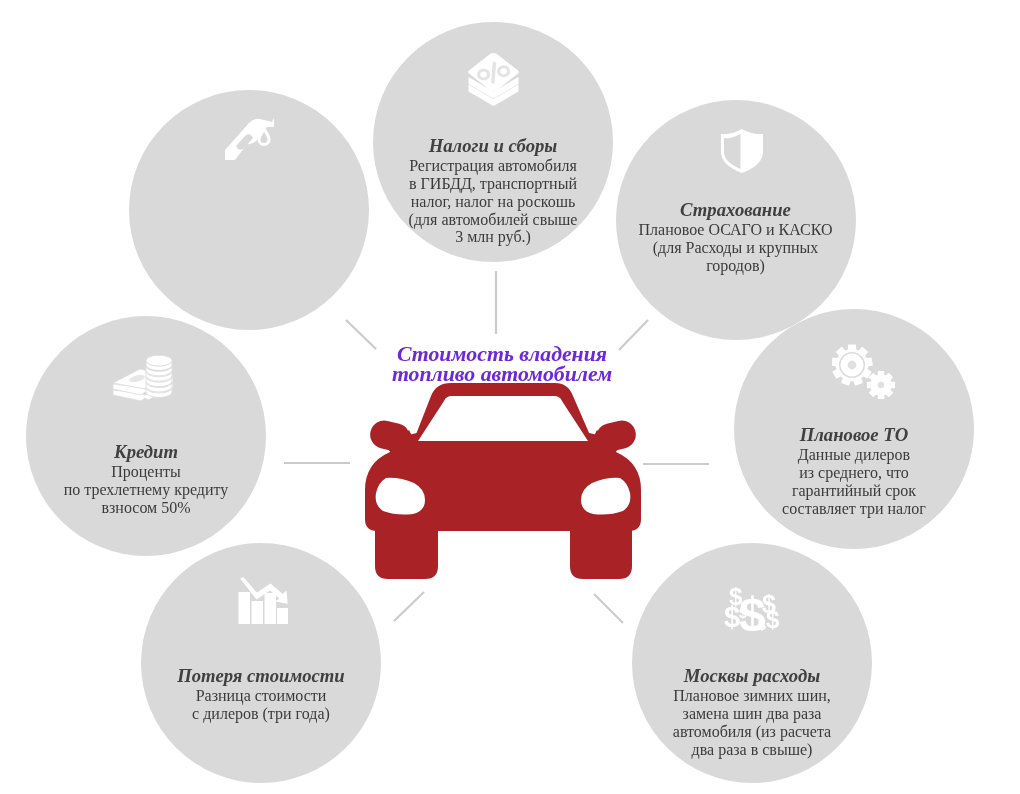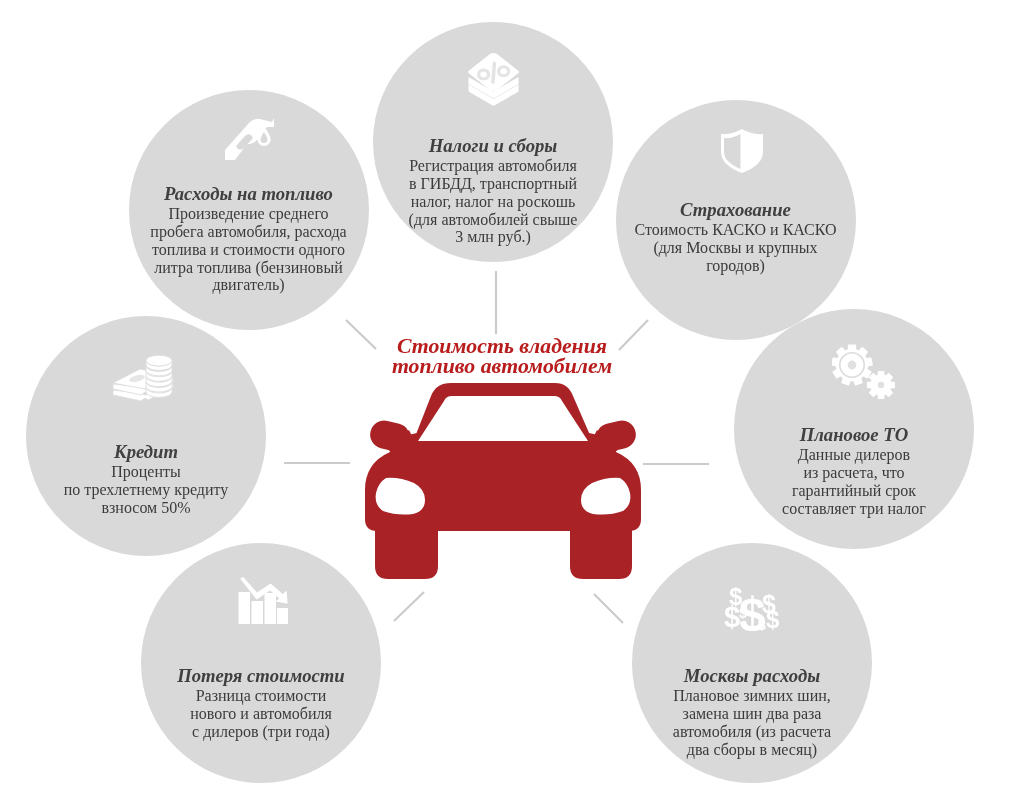--- a/index.html
+++ b/index.html
@@ -13,22 +13,22 @@
 
   .bubble{position:absolute;width:240px;height:240px;border-radius:50%;
           background:#d9d9d9;}
   .bub-icon{position:absolute;left:0;width:100%;display:flex;
             justify-content:center;align-items:flex-end;}
   .bub-text{position:absolute;left:0;width:100%;text-align:center;}
   .b-title{font-weight:bold;font-style:italic;color:#404040;
            font-size:18.7px;line-height:18.3px;letter-spacing:0px;margin-bottom:1.5px;margin-top:20px;}
   .b-line{color:#3b3b3b;font-size:16px;line-height:17.9px;}
 
-  #center-title{position:absolute;left:302px;top:337px;width:400px;
-       text-align:center;color:#b91c1c;font-weight:bold;font-style:italic;
+  #center-title{position:absolute;left:302px;top:345px;width:400px;
+       text-align:center;color:#6d28d9;font-weight:bold;font-style:italic;
        font-size:21.8px;line-height:19.8px;letter-spacing:0px;}
 
   #car{position:absolute;left:357px;top:378px;}
 </style>
 </head>
 <body>
 
 <div id="stage">
 
   <svg class="spokes" viewBox="0 0 1020 794" width="1020" height="794">
@@ -95,28 +95,20 @@
             <path d="M12 31 L21 21 Q24 18 27 20 L29 23 L20 33 Q17 36 14 34 Z"></path>
           </g>
           <g fill="#fff">
             <path d="M40 11 q6.6 9.5 6.6 13.4 a6.6 6.6 0 0 1 -13.2 0 q0 -3.9 6.6 -13.4 Z"></path>
           </g>
           <g fill="#d9d9d9">
             <path d="M40 17 q3.5 5.2 3.5 7.5 a3.5 3.5 0 0 1 -7 0 q0 -2.3 3.5 -7.5 Z"></path>
           </g>
         </svg>
       </div>
-      <div class="bub-text" style="top: 75px;">
-        <div class="b-title">Расходы на топливо</div>
-        <div class="b-line">Произведение среднего</div>
-        <div class="b-line">пробега автомобиля, расхода</div>
-        <div class="b-line">топлива и стоимости одного</div>
-        <div class="b-line">литра топлива (бензиновый</div>
-        <div class="b-line">двигатель)</div>
-      </div>
     </div>
     <div class="bubble" style="left: 373px; top: 21.5px;">
       <div class="bub-icon" style="top: 29.5px; height: 57px;">
         <svg width="57" height="57" viewBox="0 0 57 57">
           <g fill="#fff">
             <path d="M28.5 40.5 L3.5 26 L3.5 33 L28.5 47.5 L53.5 33 L53.5 26 Z"></path>
             <path d="M28.5 48 L3.5 33.5 L3.5 40.5 L28.5 55 L53.5 40.5 L53.5 33.5 Z"></path>
             <path d="M28.5 2 Q30.5 2 32 3 L53 19.5 Q55 21 53 22.5 L32 39 Q30.5 40 28.5 40 Q26.5 40 25 39 L4 22.5 Q2 21 4 19.5 L25 3 Q26.5 2 28.5 2 Z"></path>
           </g>
           <g fill="#e4e4e4">
@@ -145,22 +137,22 @@
           <g fill="#fff">
             <path d="M22 1 Q12 7 1 6 L1 24 Q1 37 22 45 Q43 37 43 24 L43 6 Q32 7 22 1 Z"></path>
           </g>
           <g fill="#d9d9d9">
             <path d="M20.5 6 Q12 11 4 10 L4 24 Q4 34 20.5 41 Z"></path>
           </g>
         </svg>
       </div>
       <div class="bub-text" style="top: 81px;">
         <div class="b-title">Страхование</div>
-        <div class="b-line">Стоимость КАСКО и КАСКО</div>
-        <div class="b-line">(для Москвы и крупных</div>
+        <div class="b-line">Плановое ОСАГО и КАСКО</div>
+        <div class="b-line">(для Расходы и крупных</div>
         <div class="b-line">городов)</div>
       </div>
     </div>
     <div class="bubble" style="left: 734px; top: 309px;">
       <div class="bub-icon" style="top: 33px; height: 57px; transform: translateX(9px);">
         <svg width="63" height="57" viewBox="0 0 63 57">
           <g fill="#fff" stroke="#fff" stroke-width="1.6" stroke-linejoin="round">
             <path d="M46.5 29.7 L51.5 29.7 L51.5 33.3 L54.1 34.4 L56.6 31.8 L60.2 35.4 L57.6 37.9 L58.7 40.5 L62.3 40.5 L62.3 45.5 L58.7 45.5 L57.6 48.1 L60.2 50.6 L56.6 54.2 L54.1 51.6 L51.5 52.7 L51.5 56.3 L46.5 56.3 L46.5 52.7 L43.9 51.6 L41.4 54.2 L37.8 50.6 L40.4 48.1 L39.3 45.5 L35.7 45.5 L35.7 40.5 L39.3 40.5 L40.4 37.9 L37.8 35.4 L41.4 31.8 L43.9 34.4 L46.5 33.3 Z"></path>
             <path d="M16.7 3.3 L23.3 3.3 L23.4 7.9 L27.1 9.2 L30.1 5.7 L35.2 10.0 L32.3 13.6 L34.3 17.0 L38.8 16.3 L40.0 22.9 L35.5 23.8 L34.8 27.6 L38.7 30.0 L35.4 35.7 L31.4 33.5 L28.4 36.0 L29.9 40.4 L23.6 42.7 L21.9 38.4 L18.1 38.4 L16.4 42.7 L10.1 40.4 L11.6 36.0 L8.6 33.5 L4.6 35.7 L1.3 30.0 L5.2 27.6 L4.5 23.8 L0.0 22.9 L1.2 16.3 L5.7 17.0 L7.7 13.6 L4.8 10.0 L9.9 5.7 L12.9 9.2 L16.6 7.9 Z"></path>
           </g>
@@ -169,21 +161,21 @@
           </g>
           <g fill="#e0e0e0">
             <circle cx="20" cy="23" r="4.4"></circle>
             <circle cx="49" cy="43" r="3.2"></circle>
           </g>
         </svg>
       </div>
       <div class="bub-text" style="top: 97px;">
         <div class="b-title">Плановое ТО</div>
         <div class="b-line">Данные дилеров</div>
-        <div class="b-line">из расчета, что</div>
+        <div class="b-line">из среднего, что</div>
         <div class="b-line">гарантийный срок</div>
         <div class="b-line">составляет три налог</div>
       </div>
     </div>
     <div class="bubble" style="left: 632px; top: 543px;">
       <div class="bub-icon" style="top: 41px; height: 47px; transform: translateX(2px);">
         <svg width="60" height="47" viewBox="0 0 60 47">
           <g fill="#fff" font-family="Liberation Sans, sans-serif" font-weight="bold">
             <text x="15" y="46.5" font-size="48">$</text>
             <text x="5" y="21" font-size="24">$</text>
@@ -193,39 +185,38 @@
             <text x="34" y="46" font-size="14">$</text>
             <text x="15" y="34" font-size="14">$</text>
           </g>
         </svg>
       </div>
       <div class="bub-text" style="top: 104px;">
         <div class="b-title">Москвы расходы</div>
         <div class="b-line">Плановое зимних шин,</div>
         <div class="b-line">замена шин два раза</div>
         <div class="b-line">автомобиля (из расчета</div>
-        <div class="b-line">два сборы в месяц)</div>
+        <div class="b-line">два раза в свыше)</div>
       </div>
     </div>
     <div class="bubble" style="left: 141px; top: 543px;">
       <div class="bub-icon" style="top: 33px; height: 48px; transform: translateX(2px);">
         <svg width="50" height="47" viewBox="0 0 50 47">
           <g fill="#fff">
             <rect x="0.5" y="15" width="11.5" height="32"></rect>
             <rect x="13.5" y="24" width="11.5" height="23"></rect>
             <rect x="26.5" y="16" width="11.5" height="31"></rect>
             <rect x="39" y="31" width="11" height="16"></rect>
             <path d="M2.2 1.8 L5.2 0 L19.0 15.6 L32.6 6.5 L44.6 17.0 L48.6 13.8 L49.6 26.8 L37.4 24.4 L41.2 21.4 L32.2 13.6 L18.6 22.4 Z"></path>
           </g>
         </svg>
       </div>
       <div class="bub-text" style="top: 104px;">
         <div class="b-title">Потеря стоимости</div>
         <div class="b-line">Разница стоимости</div>
-        <div class="b-line">нового и автомобиля</div>
         <div class="b-line">с дилеров (три года)</div>
       </div>
     </div>
     <div class="bubble" style="left: 26px; top: 316px;">
       <div class="bub-icon" style="top: 38px; height: 47px; transform: translateX(-3px);">
         <svg width="62" height="46" viewBox="0 0 62 46">
           <g fill="#fff" stroke="#dedede" stroke-width="0.9">
             <path d="M1 35 L1 40 L29 46 L33 43 L36 45 L61 33 L61 28 L33 40 L29 38 Z"></path>
             <path d="M1 29 L1 34 L29 40 L33 37 L36 39 L61 27 L61 22 L33 34 L29 32 Z"></path>
             <path d="M1 28 L28 14 L61 21 L33 34 Z"></path>

